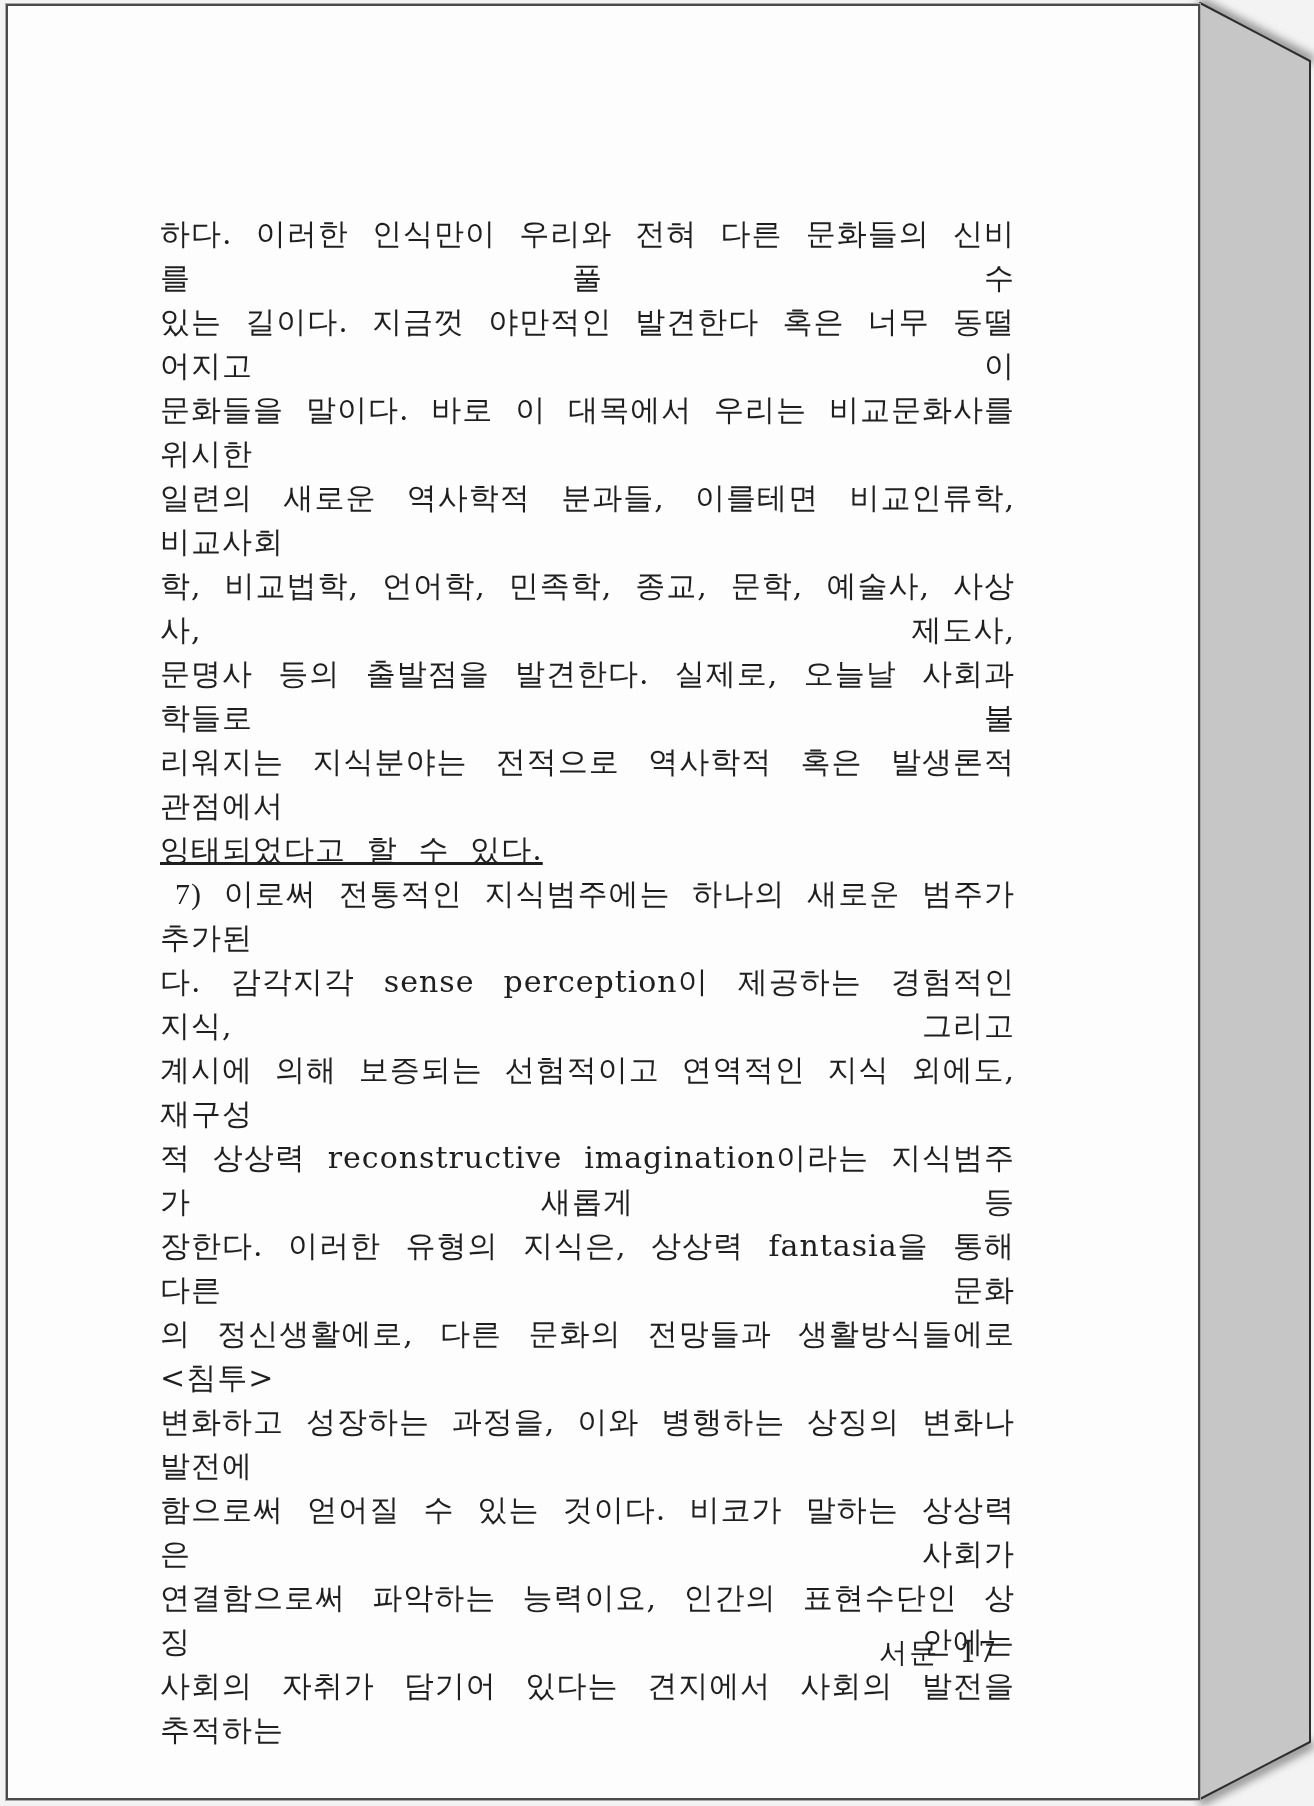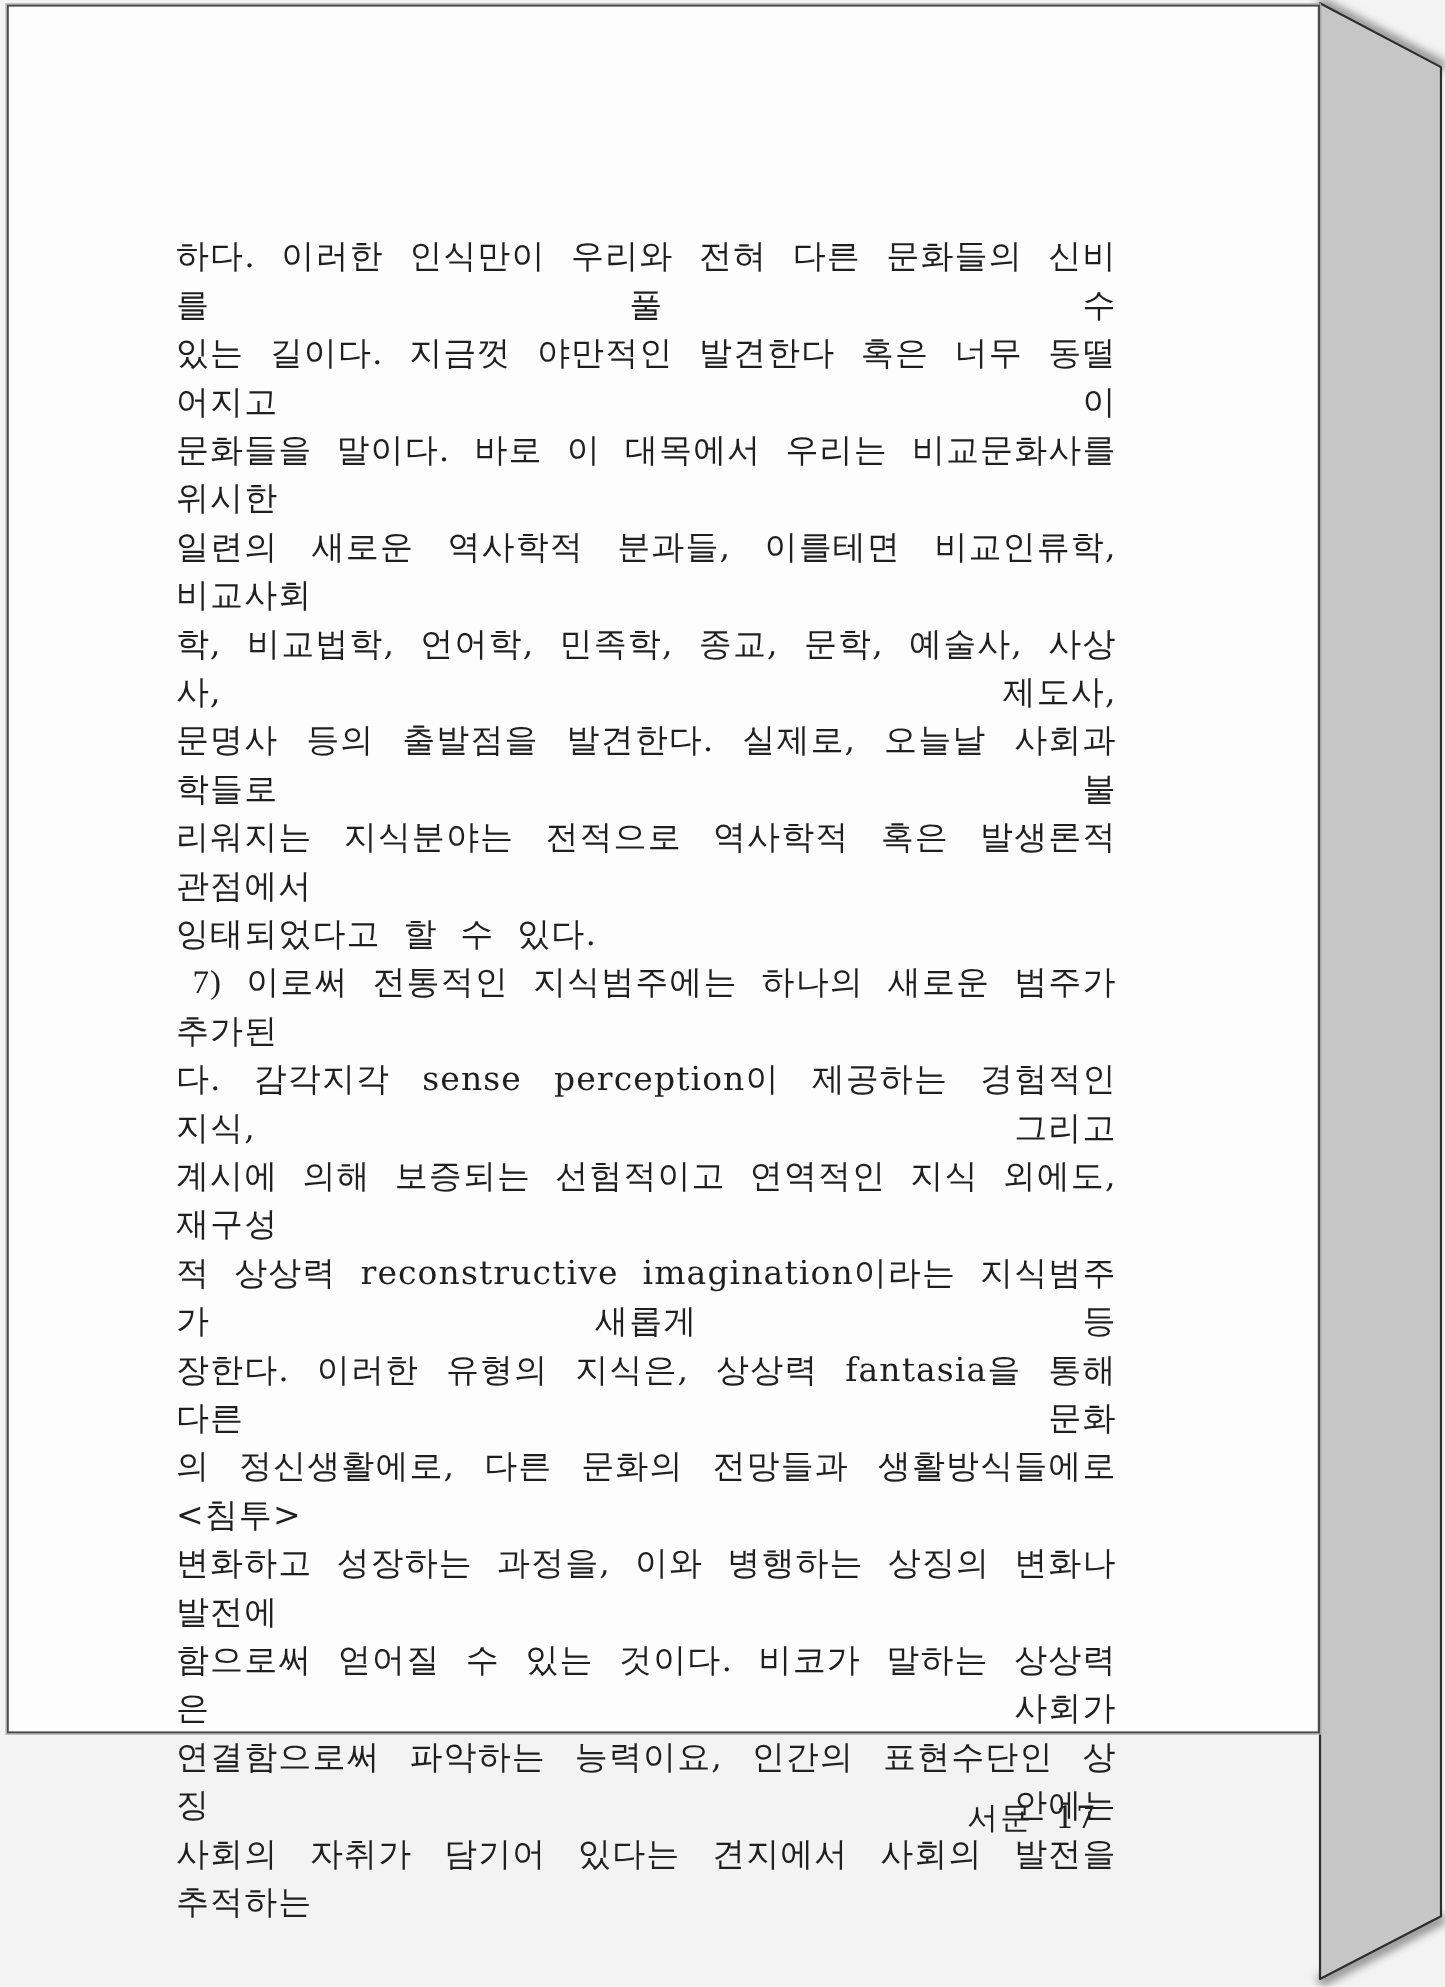--- a/index.html
+++ b/index.html
@@ -19,21 +19,21 @@
     left: 0; top: 0;
     width: 1314px; height: 1806px;
     z-index: 1;
     pointer-events: none;
   }
   .page {
     position: absolute;
     left: 6px;
     top: 4px;
     width: 1194px;
-    height: 1572px;
+    height: 1796px;
     box-sizing: border-box;
     background: #fdfdfd;
     border: 2px solid #4a4a4a;
     outline: 1px solid #a9a9a9;
     z-index: 2;
   }
   .text-block {
     position: absolute;
     left: 152px;
     right: 183px;
@@ -45,20 +45,21 @@
     font-size: 30px;
     line-height: 44px;
     letter-spacing: 1px;
     word-spacing: 0.34em;
     text-align: justify;
     text-align-last: justify;
     white-space: normal;
   }
   .line.para-end {
     text-align-last: left;
+    text-decoration: underline;
   }
   .line.indent {
     text-indent: 15px;
     font-family: Liberation Serif, serif;
   }
   .footer {
     position: absolute;
     top: 1628px;
     right: 201px;
     font-size: 28px;

